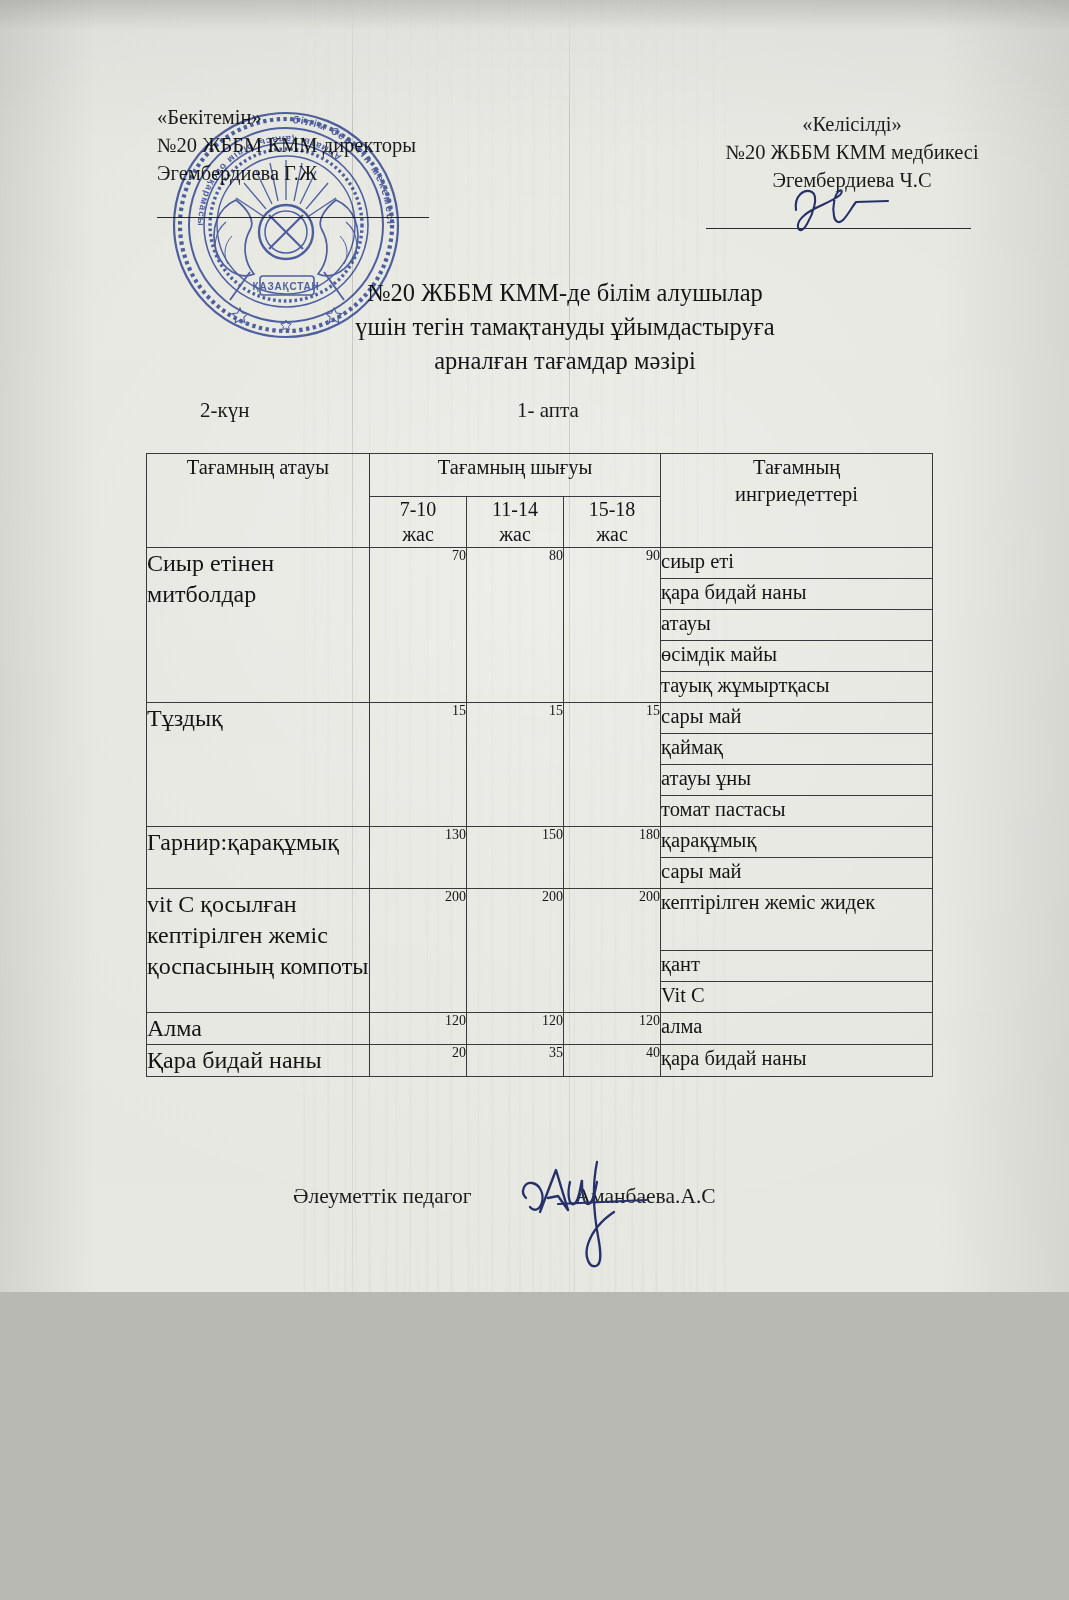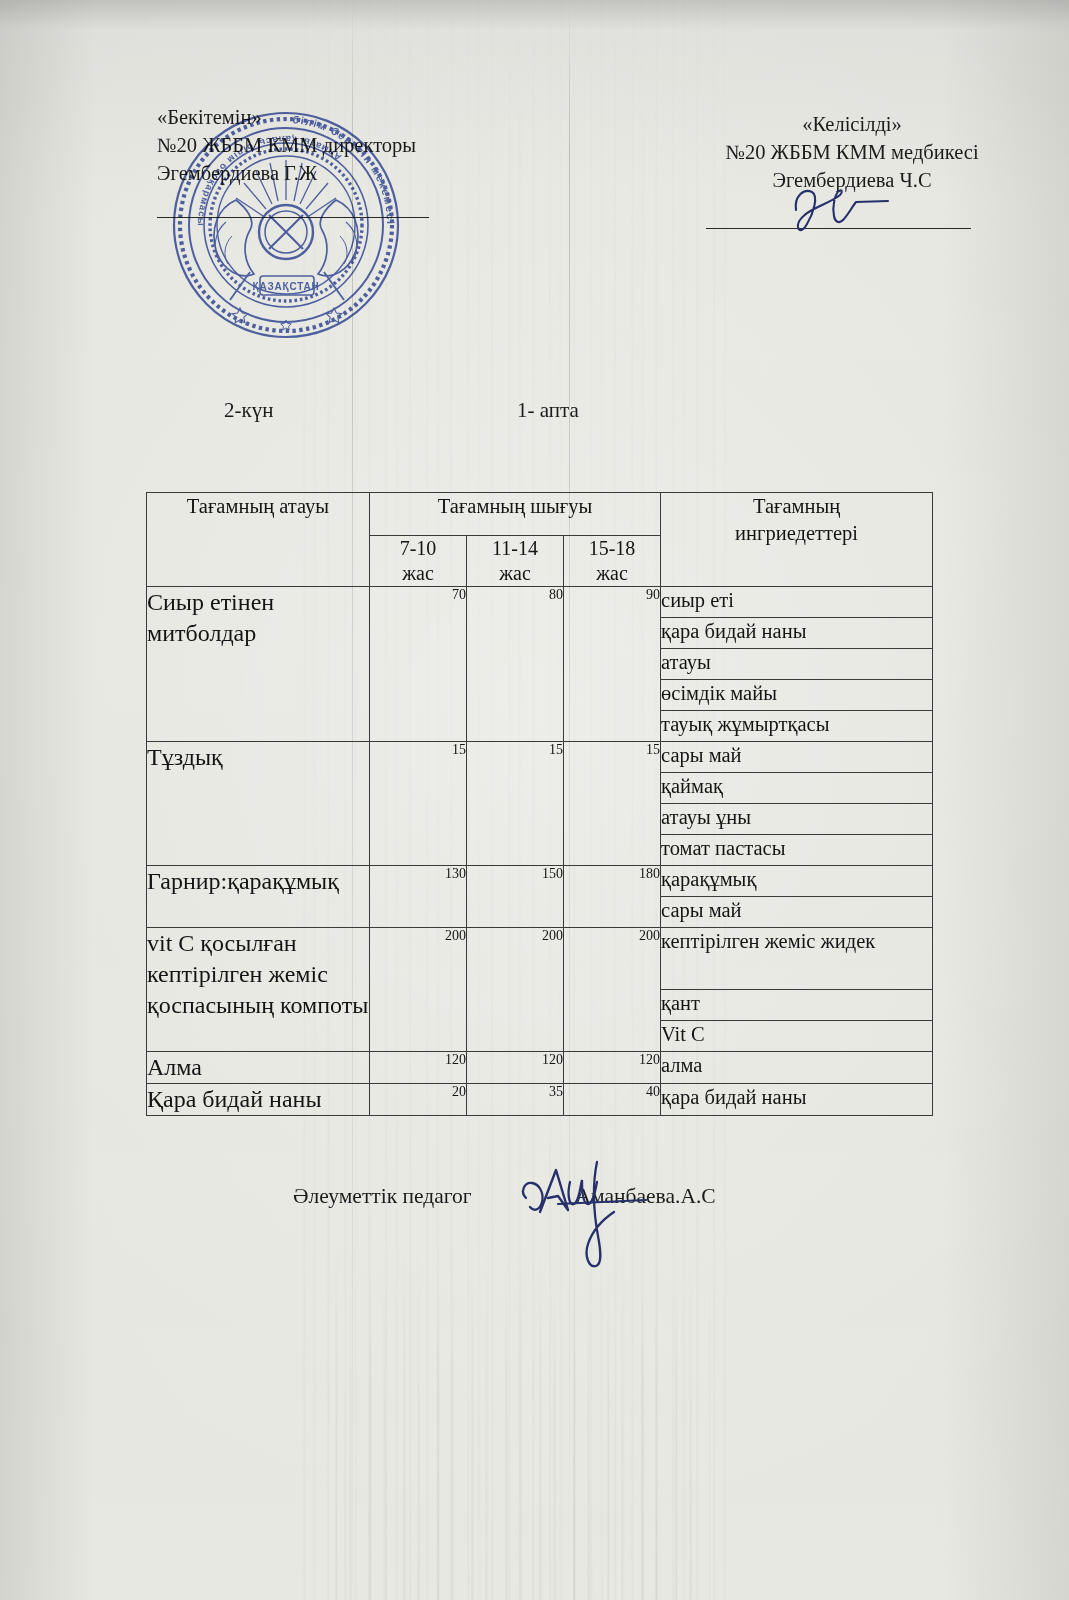--- a/index.html
+++ b/index.html
@@ -6,21 +6,21 @@
     margin: 0;
     padding: 0;
     background: #b9b9b4;
   }
   body {
     font-family: "Liberation Serif", serif;
   }
   .page {
     position: relative;
     width: 1069px;
-    height: 1600px;
+    height: 1292px;
     overflow: hidden;
     background: #e4e4de;
     background-image:
       linear-gradient(180deg, #dededa 0%, #e6e6e0 12%, #e4e4de 55%, #e8e8e2 100%);
   }
   
   .vignette {
     position: absolute;
     inset: 0;
     pointer-events: none;
@@ -144,30 +144,29 @@
     font-size: 24.5px;
     line-height: 1.38;
     color: #151515;
   }
   .dayweek {
     position: absolute;
     top: 398px;
     font-size: 21px;
     color: #1b1b1b;
   }
-  .dayweek.d { left: 224px; }
+  .dayweek.d { left: 200px; }
   .dayweek.w { left: 517px; }
 
   
   .tbl-wrap {
     position: absolute;
     left: 146px;
     top: 453px;
     width: 786px;
-    margin-top: 39px;
   }
   table.menu {
     border-collapse: collapse;
     width: 786px;
     table-layout: fixed;
     color: #141414;
   }
   table.menu td, table.menu th {
     border: 1.3px solid #3a3a3a;
     padding: 0;
@@ -301,20 +300,25 @@
       <path d="M84,168 L64,196" stroke-width="1.8"></path>
       <path d="M158,168 L178,196" stroke-width="1.8"></path>
 
       <path d="M74,204 l2.4,5 5.4,.6 -4,3.7 1.1,5.4 -4.9,-2.8 -4.9,2.8 1.1,-5.4 -4,-3.7 5.4,-.6 z" stroke-width="1.1"></path>
       <path d="M168,204 l2.4,5 5.4,.6 -4,3.7 1.1,5.4 -4.9,-2.8 -4.9,2.8 1.1,-5.4 -4,-3.7 5.4,-.6 z" stroke-width="1.1"></path>
       <path d="M120,216 l1.6,3.4 3.7,.4 -2.7,2.5 .7,3.6 -3.3,-1.9 -3.3,1.9 .7,-3.6 -2.7,-2.5 3.7,-.4 z" stroke-width="1"></path>
     </g>
     <text x="120" y="186" text-anchor="middle" font-family="'Liberation Sans', sans-serif" font-size="10" font-weight="bold" fill="#2f47a0" letter-spacing="0.8">ҚАЗАҚСТАН</text>
   </svg>
 
+  <div class="title">
+    <div>№20 ЖББМ КММ-де білім алушылар</div>
+    <div>үшін тегін тамақтануды ұйымдастыруға</div>
+    <div>арналған тағамдар мәзірі</div>
+  </div>
 
   <div class="dayweek d">2-күн</div>
   <div class="dayweek w">1- апта</div>
 
   <div class="tbl-wrap">
     <table class="menu">
       <colgroup>
         <col style="width:223px">
         <col style="width:97px">
         <col style="width:97px">

